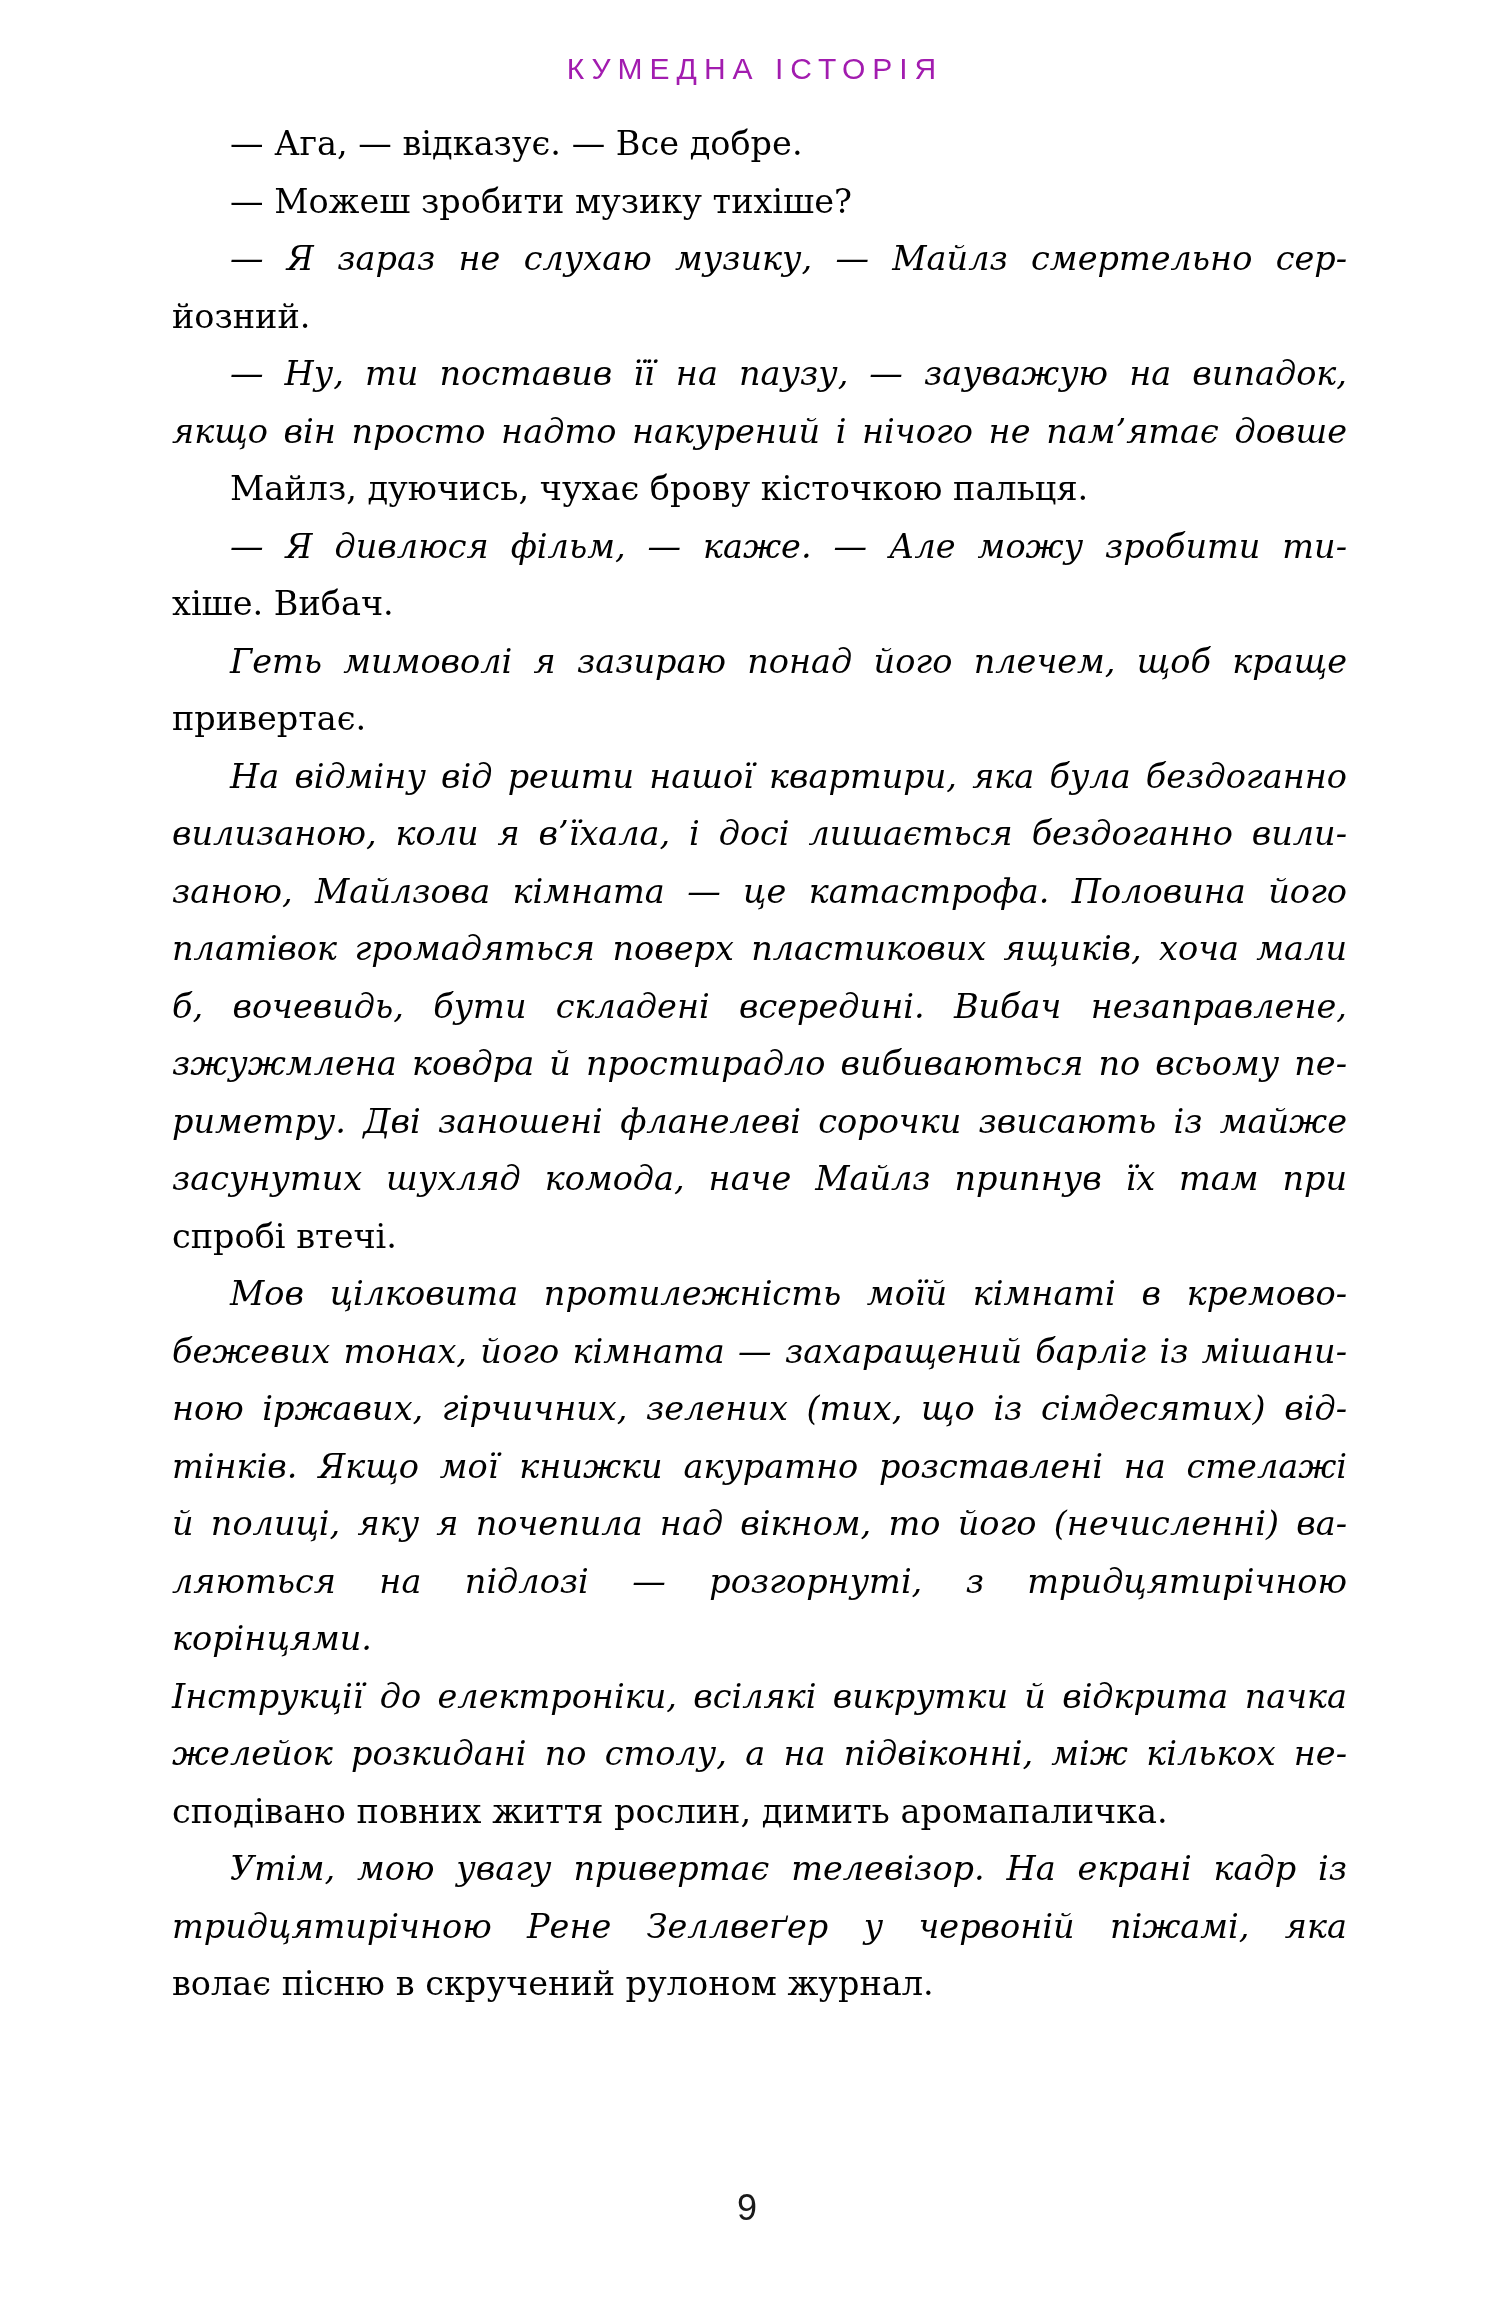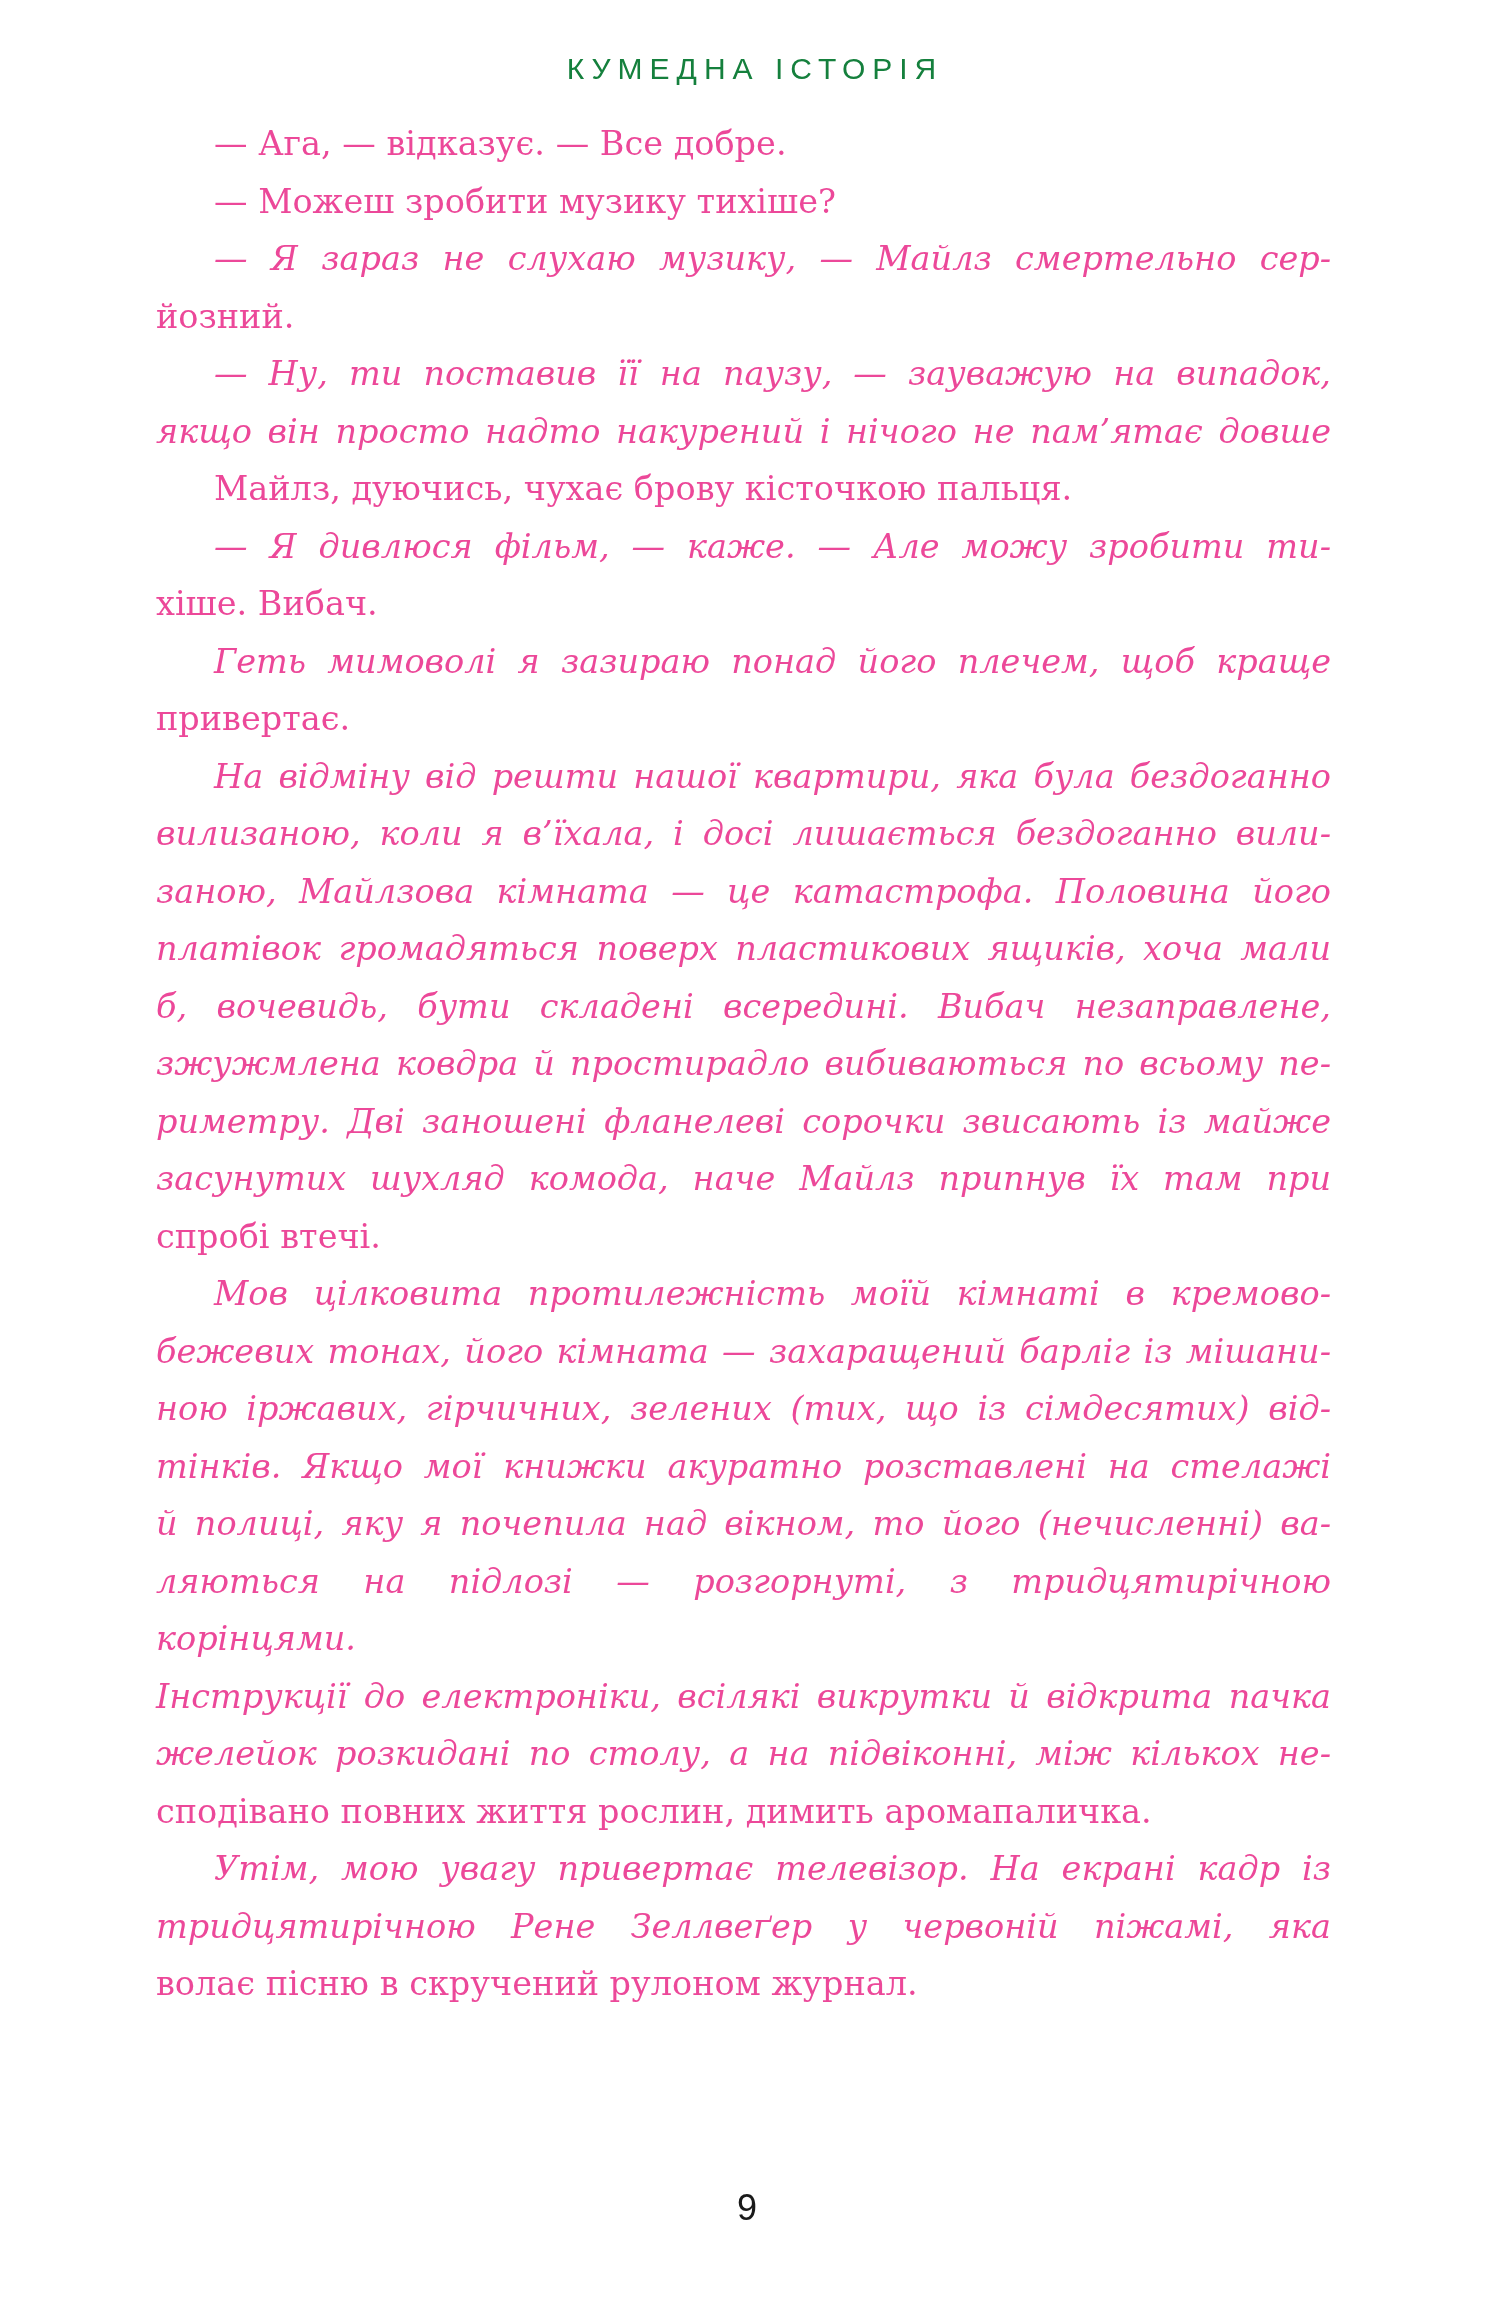--- a/index.html
+++ b/index.html
@@ -20,29 +20,29 @@
     position: absolute;
     top: 52px;
     left: 0;
     width: 100%;
     text-align: center;
     font-family: "Liberation Sans", sans-serif;
     font-size: 30px;
     line-height: 34px;
     font-weight: 400;
     letter-spacing: 7px;
-    color: #15803d;
+    color: #a21caf;
     white-space: nowrap;
   }
   .text-column {
     position: absolute;
     top: 115px;
-    left: 156px;
+    left: 172px;
     width: 1175px;
-    color: #ec4899;
+    color: #000000;
   }
   .line {
     font-family: "DejaVu Serif", serif;
     font-size: 33.5px;
     line-height: 57.5px;
     text-align: left;
   }
   .line.just {
     text-align: justify;
     text-align-last: justify;

